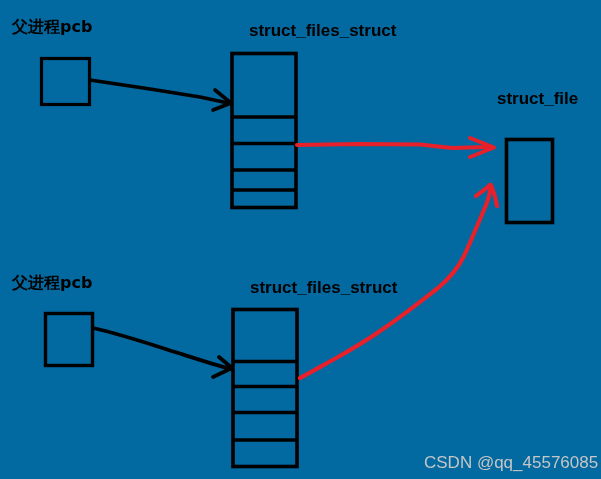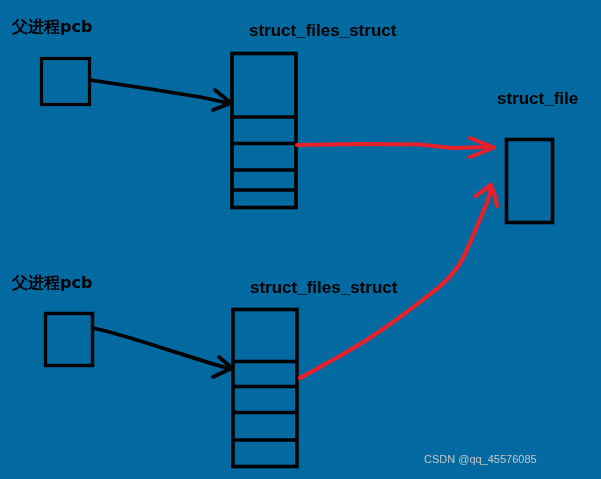--- a/index.html
+++ b/index.html
@@ -36,21 +36,21 @@
     font-size: 16px;
     letter-spacing: 0px;
   }
   .lbl-en {
     font-family: "Liberation Sans", "DejaVu Sans", sans-serif;
     font-size: 17px;
   }
   .watermark {
     position: absolute;
     font-family: "Liberation Sans", "DejaVu Sans", sans-serif;
-    font-size: 11px;
+    font-size: 17px;
     color: #c6c6c6;
     white-space: nowrap;
   }
 </style>
 </head>
 <body>
 
 <div id="canvas">
 
   <svg class="layer" viewBox="0 0 601 479" xmlns="http://www.w3.org/2000/svg">

